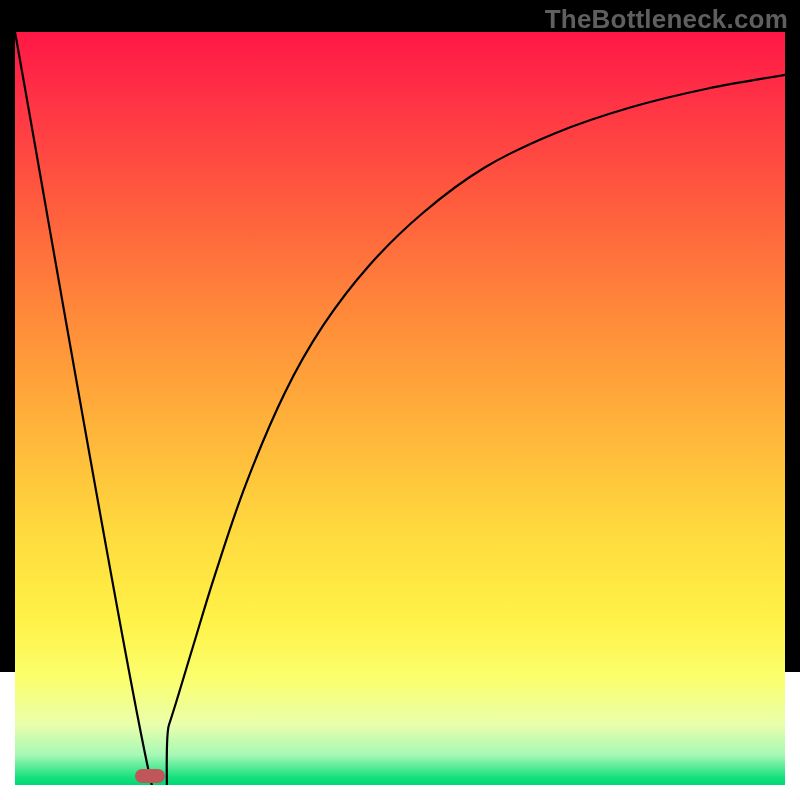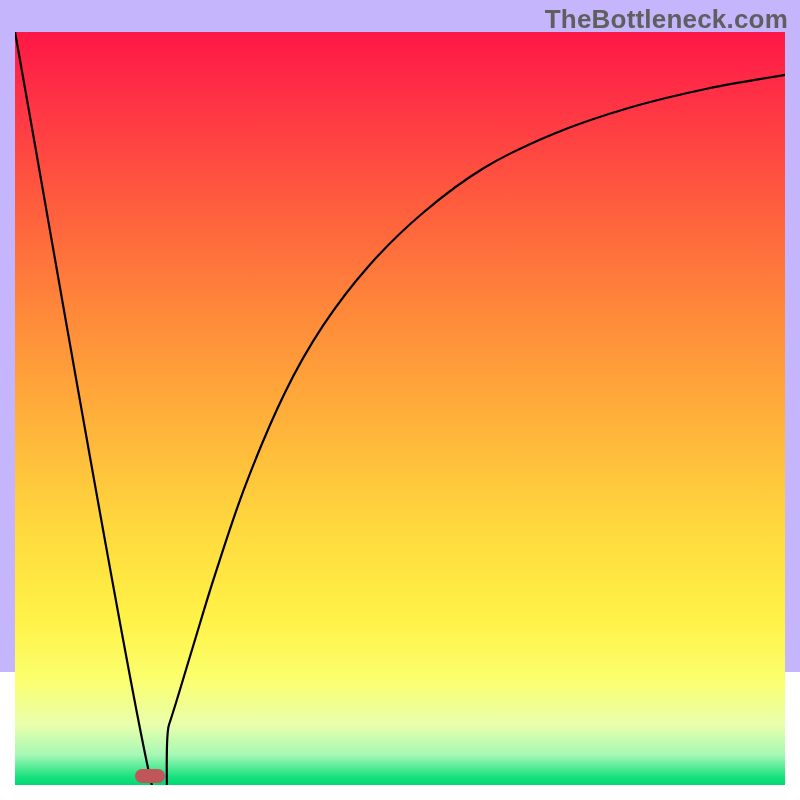--- a/index.html
+++ b/index.html
@@ -1,21 +1,21 @@
 <!DOCTYPE html>
 <html><head>
 <meta charset="utf-8">
 <style>
   * { margin: 0; padding: 0; box-sizing: border-box; }
   html, body { width: 800px; height: 800px; overflow: hidden; background: #fff; }
   .frame {
     position: relative;
     width: 800px;
     height: 672px;
-    background: #c4b5fd;
+    background: #000000;
   }
   .watermark {
     position: absolute;
     top: 4px;
     right: 12px;
     font-family: Arial, Helvetica, sans-serif;
     font-size: 26px;
     font-weight: 600;
     color: #5f5f5f;
     letter-spacing: 0.2px;

